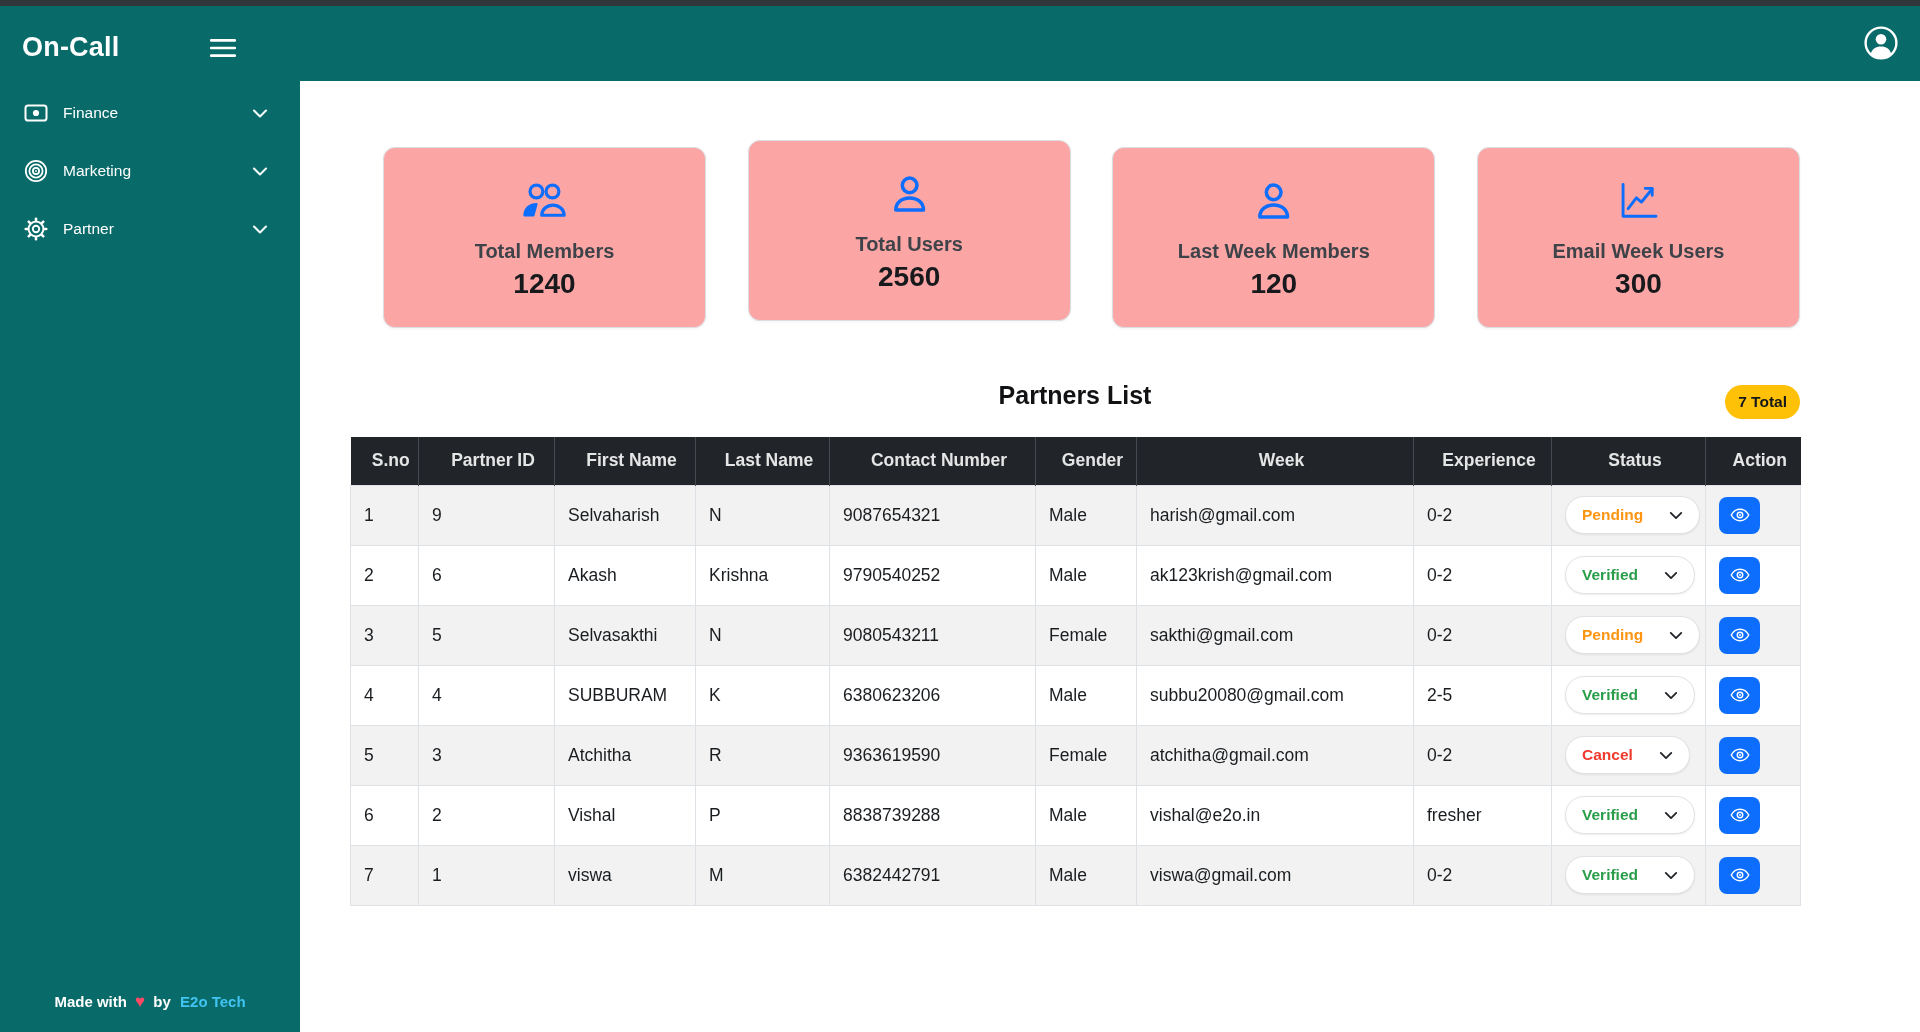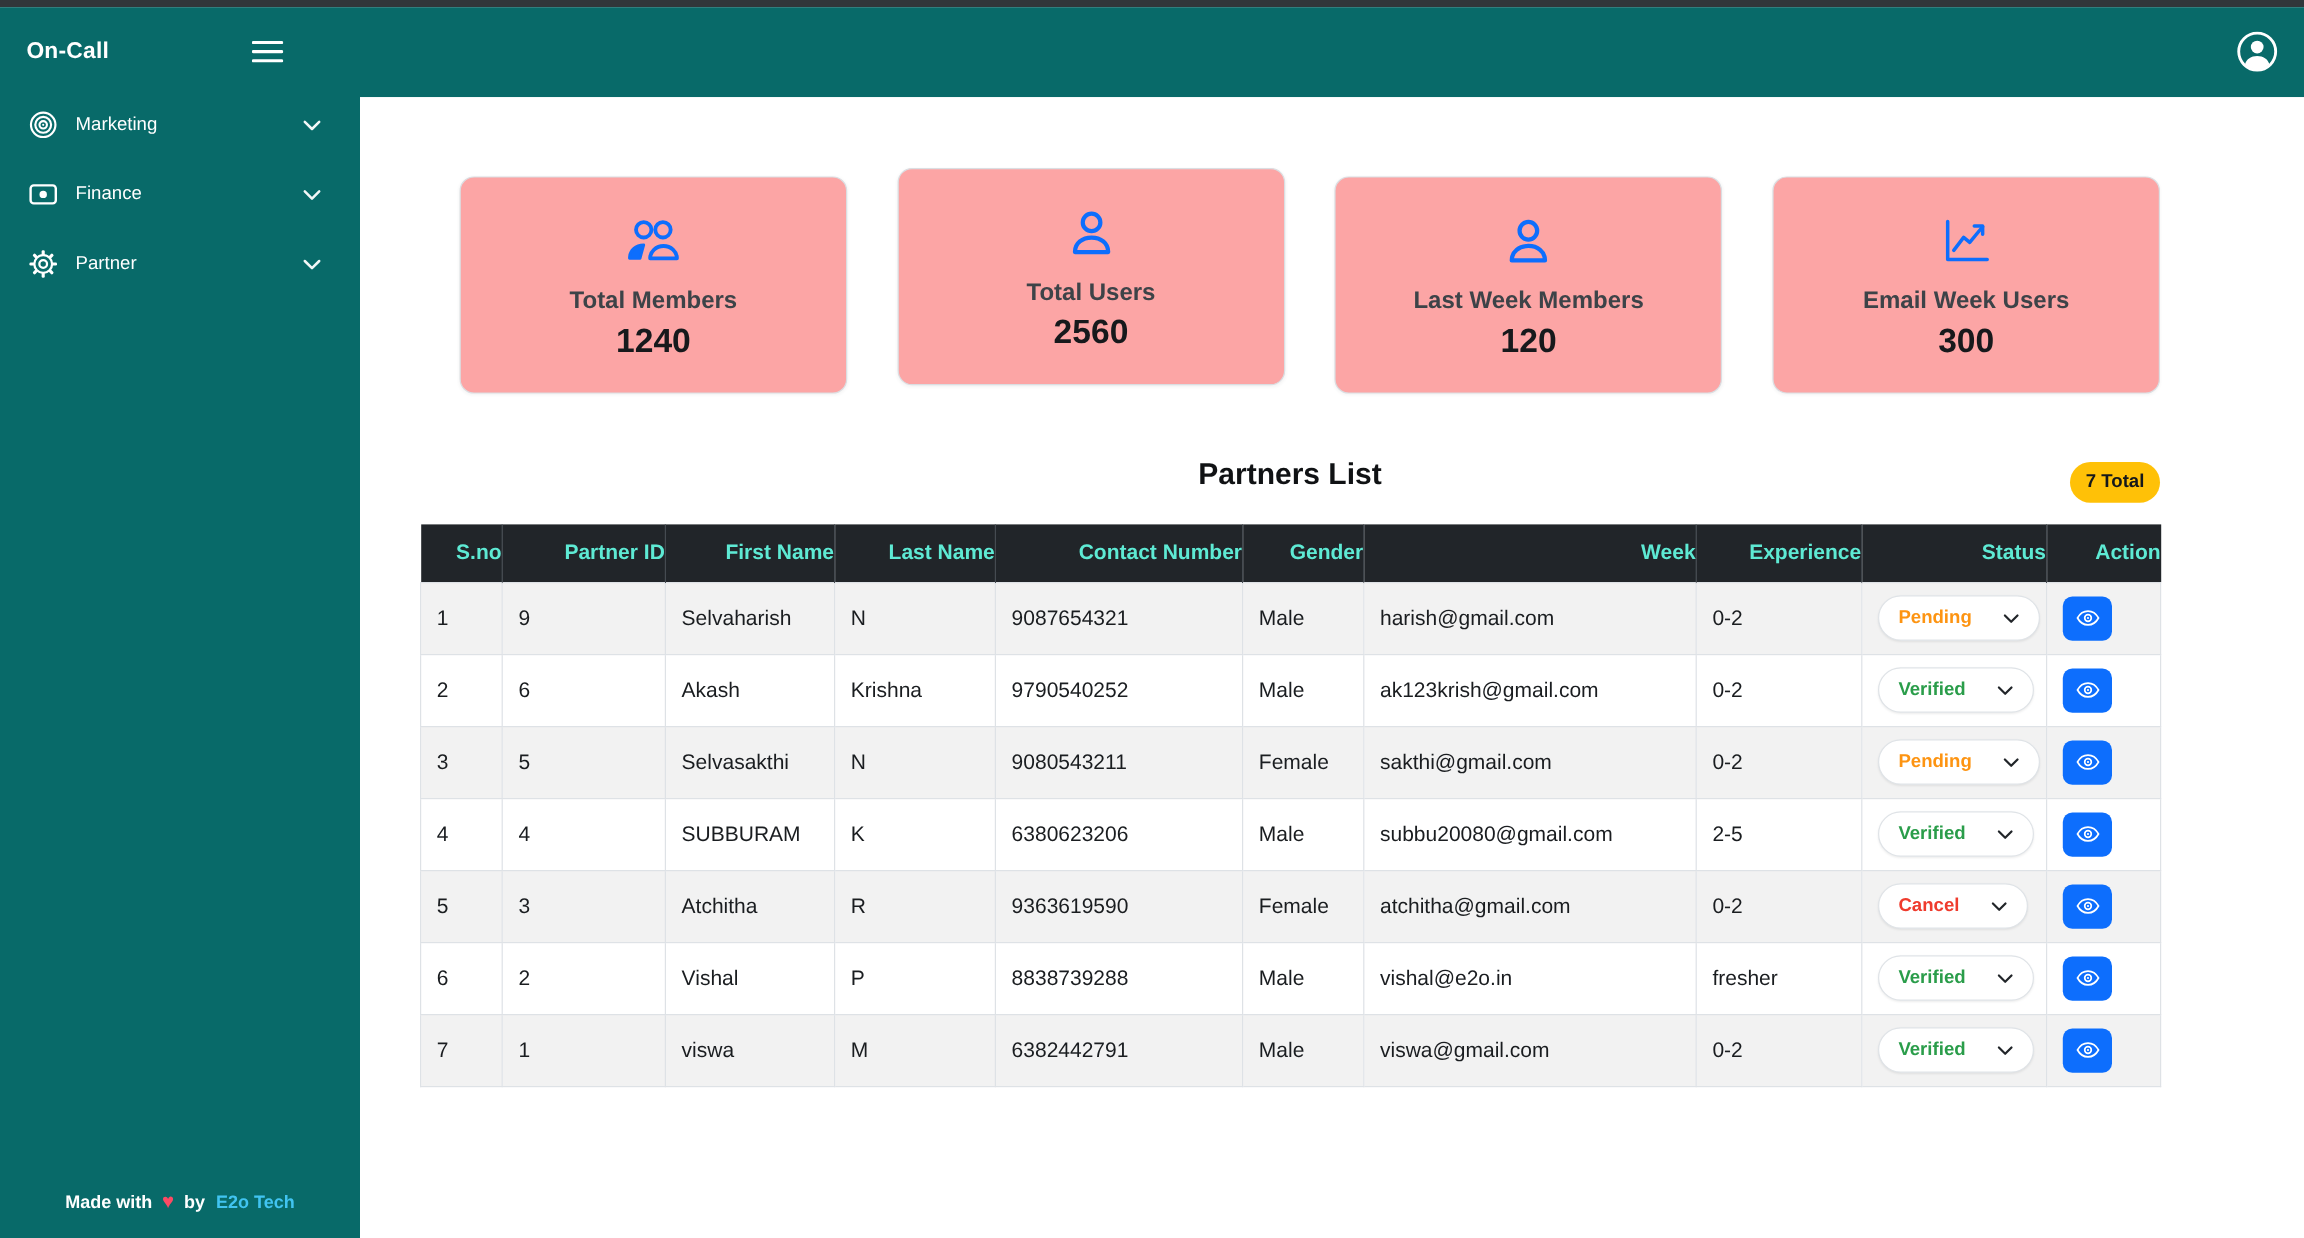--- a/index.html
+++ b/index.html
@@ -10,21 +10,21 @@
   html,body{margin:0;padding:0;}
   body{
     width:1920px;height:1032px;overflow:hidden;background:#fff;
     font-family:"Liberation Sans","DejaVu Sans",sans-serif;color:#1a1d20;
   }
   
   .top-strip{position:absolute;left:0;top:0;width:1920px;height:6px;background:#31363a;}
   
   .sidebar{position:absolute;left:0;top:6px;width:300px;height:1026px;background:var(--teal);color:#fff;}
   .brand-row{display:flex;align-items:center;justify-content:space-between;padding:26px 64px 0 22px;}
-  .brand{font-size:19px;font-weight:800;letter-spacing:.2px;}
+  .brand{font-size:27px;font-weight:800;letter-spacing:.2px;}
   .hamburger{width:26px;height:20px;color:#fff;cursor:pointer;}
   .hamburger svg{width:26px;height:20px;display:block;}
   .nav{margin-top:26px;}
   .nav-item{display:flex;align-items:center;height:48px;padding:0 32px 0 24px;margin-bottom:10px;cursor:pointer;}
   .nav-icon{width:24px;height:24px;color:#fff;flex:0 0 24px;}
   .nav-icon svg{width:24px;height:24px;display:block;}
   .nav-label{margin-left:15px;font-size:15.5px;font-weight:500;}
   .nav-chev{margin-left:auto;width:16px;height:11px;color:#fff;opacity:.95;}
   .nav-chev svg{width:16px;height:11px;display:block;}
   .sidebar-footer{position:absolute;bottom:20px;left:0;width:100%;text-align:center;font-size:15px;font-weight:600;}
@@ -48,21 +48,21 @@
   .stat-value{margin-top:5px;font-size:28px;font-weight:800;color:#17191c;}
   
   .partners-header{position:relative;width:1450px;margin:53px 0 0 50px;height:40px;}
   .partners-title{position:absolute;left:0;right:0;text-align:center;font-size:25px;font-weight:800;color:#101214;}
   .total-badge{
     position:absolute;right:0;top:4px;background:var(--badge);color:#15181b;
     font-size:15.5px;font-weight:700;padding:8px 13px;border-radius:17px;text-align:right;
   }
   table.partners{width:1450px;margin:16px 0 0 50px;border-collapse:collapse;table-layout:fixed;}
   .partners th{
-    background:var(--thead);color:#5eead4;font-size:17.5px;font-weight:700;text-align:right;
+    background:var(--thead);color:#e5e5e5;font-size:17.5px;font-weight:700;text-align:center;
     height:48px;padding:0 0 0 13px;border-right:1px solid #454b51;
   }
   .partners th:last-child{border-right:none;}
   .partners td{
     height:60px;font-size:17.5px;color:#1a1d20;padding:0 0 0 13px;
     border:1px solid #dee2e6;background:#fff;overflow:hidden;white-space:nowrap;
   }
   .partners tbody tr:nth-child(odd) td{background:#f2f2f2;}
   .pill{
     display:inline-flex;align-items:center;gap:26px;background:#fff;border:1px solid #dfe3e7;
@@ -89,43 +89,43 @@
         <svg viewBox="0 0 24 18" fill="none" stroke="currentColor" stroke-width="2.4" stroke-linecap="round">
           <line x1="1" y1="2" x2="23" y2="2"></line>
           <line x1="1" y1="9" x2="23" y2="9"></line>
           <line x1="1" y1="16" x2="23" y2="16"></line>
         </svg>
       </div>
   </div>
   <div class="nav">
   <div class="nav-item">
     <span class="nav-icon">
+          <svg viewBox="0 0 24 18" fill="none" stroke="currentColor" stroke-width="2">
+            <rect x="1.5" y="1.5" width="21" height="15" rx="2.6"></rect>
+            <circle cx="12" cy="9" r="3.1" fill="currentColor" stroke="none"></circle>
+          </svg>
+        </span>
+    <span class="nav-label">Finance</span>
+    <span class="nav-chev">
+          <svg viewBox="0 0 16 10" fill="none" stroke="currentColor" stroke-width="2.1" stroke-linecap="round" stroke-linejoin="round">
+            <polyline points="2 2 8 8 14 2"></polyline>
+          </svg>
+        </span>
+  </div>
+
+  <div class="nav-item">
+    <span class="nav-icon">
           <svg viewBox="0 0 24 24" fill="none" stroke="currentColor" stroke-width="1.8">
             <circle cx="12" cy="12" r="10.2"></circle>
             <circle cx="12" cy="12" r="6.6"></circle>
             <circle cx="12" cy="12" r="3.1"></circle>
             <circle cx="12" cy="12" r="0.9" fill="currentColor" stroke="none"></circle>
           </svg>
         </span>
     <span class="nav-label">Marketing</span>
-    <span class="nav-chev">
-          <svg viewBox="0 0 16 10" fill="none" stroke="currentColor" stroke-width="2.1" stroke-linecap="round" stroke-linejoin="round">
-            <polyline points="2 2 8 8 14 2"></polyline>
-          </svg>
-        </span>
-  </div>
-
-  <div class="nav-item">
-    <span class="nav-icon">
-          <svg viewBox="0 0 24 18" fill="none" stroke="currentColor" stroke-width="2">
-            <rect x="1.5" y="1.5" width="21" height="15" rx="2.6"></rect>
-            <circle cx="12" cy="9" r="3.1" fill="currentColor" stroke="none"></circle>
-          </svg>
-        </span>
-    <span class="nav-label">Finance</span>
     <span class="nav-chev">
           <svg viewBox="0 0 16 10" fill="none" stroke="currentColor" stroke-width="2.1" stroke-linecap="round" stroke-linejoin="round">
             <polyline points="2 2 8 8 14 2"></polyline>
           </svg>
         </span>
   </div>
 
   <div class="nav-item">
     <span class="nav-icon">
           <svg viewBox="0 0 24 24" fill="none" stroke="currentColor" stroke-width="1.9">

